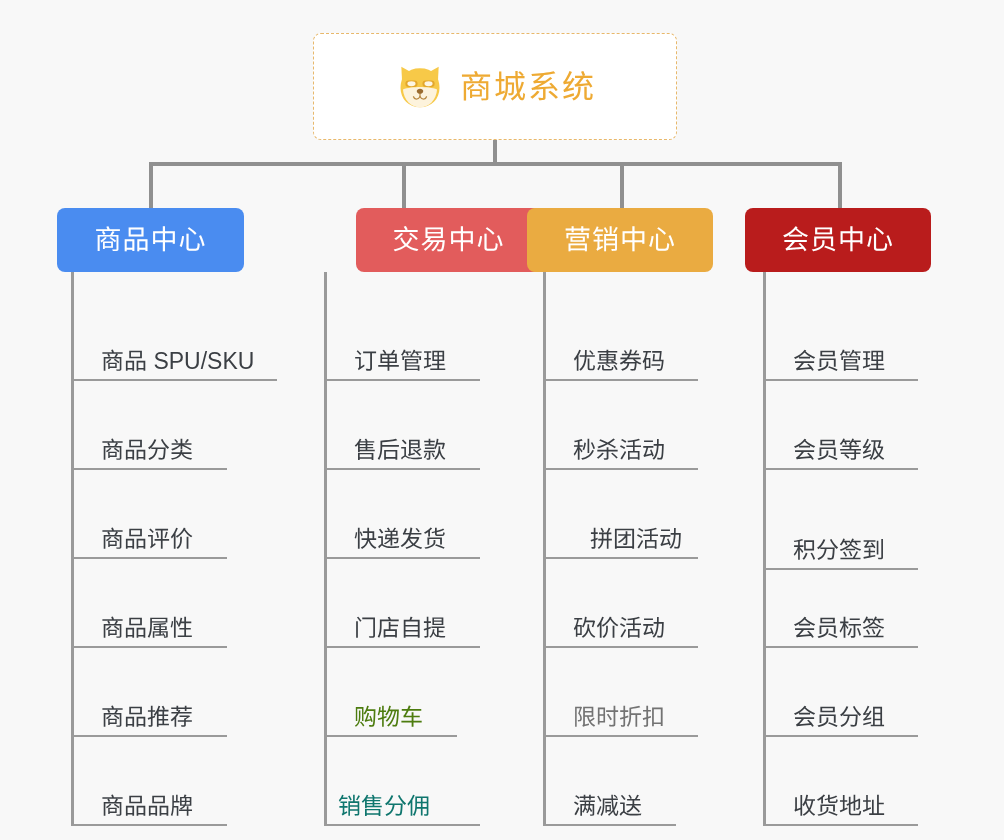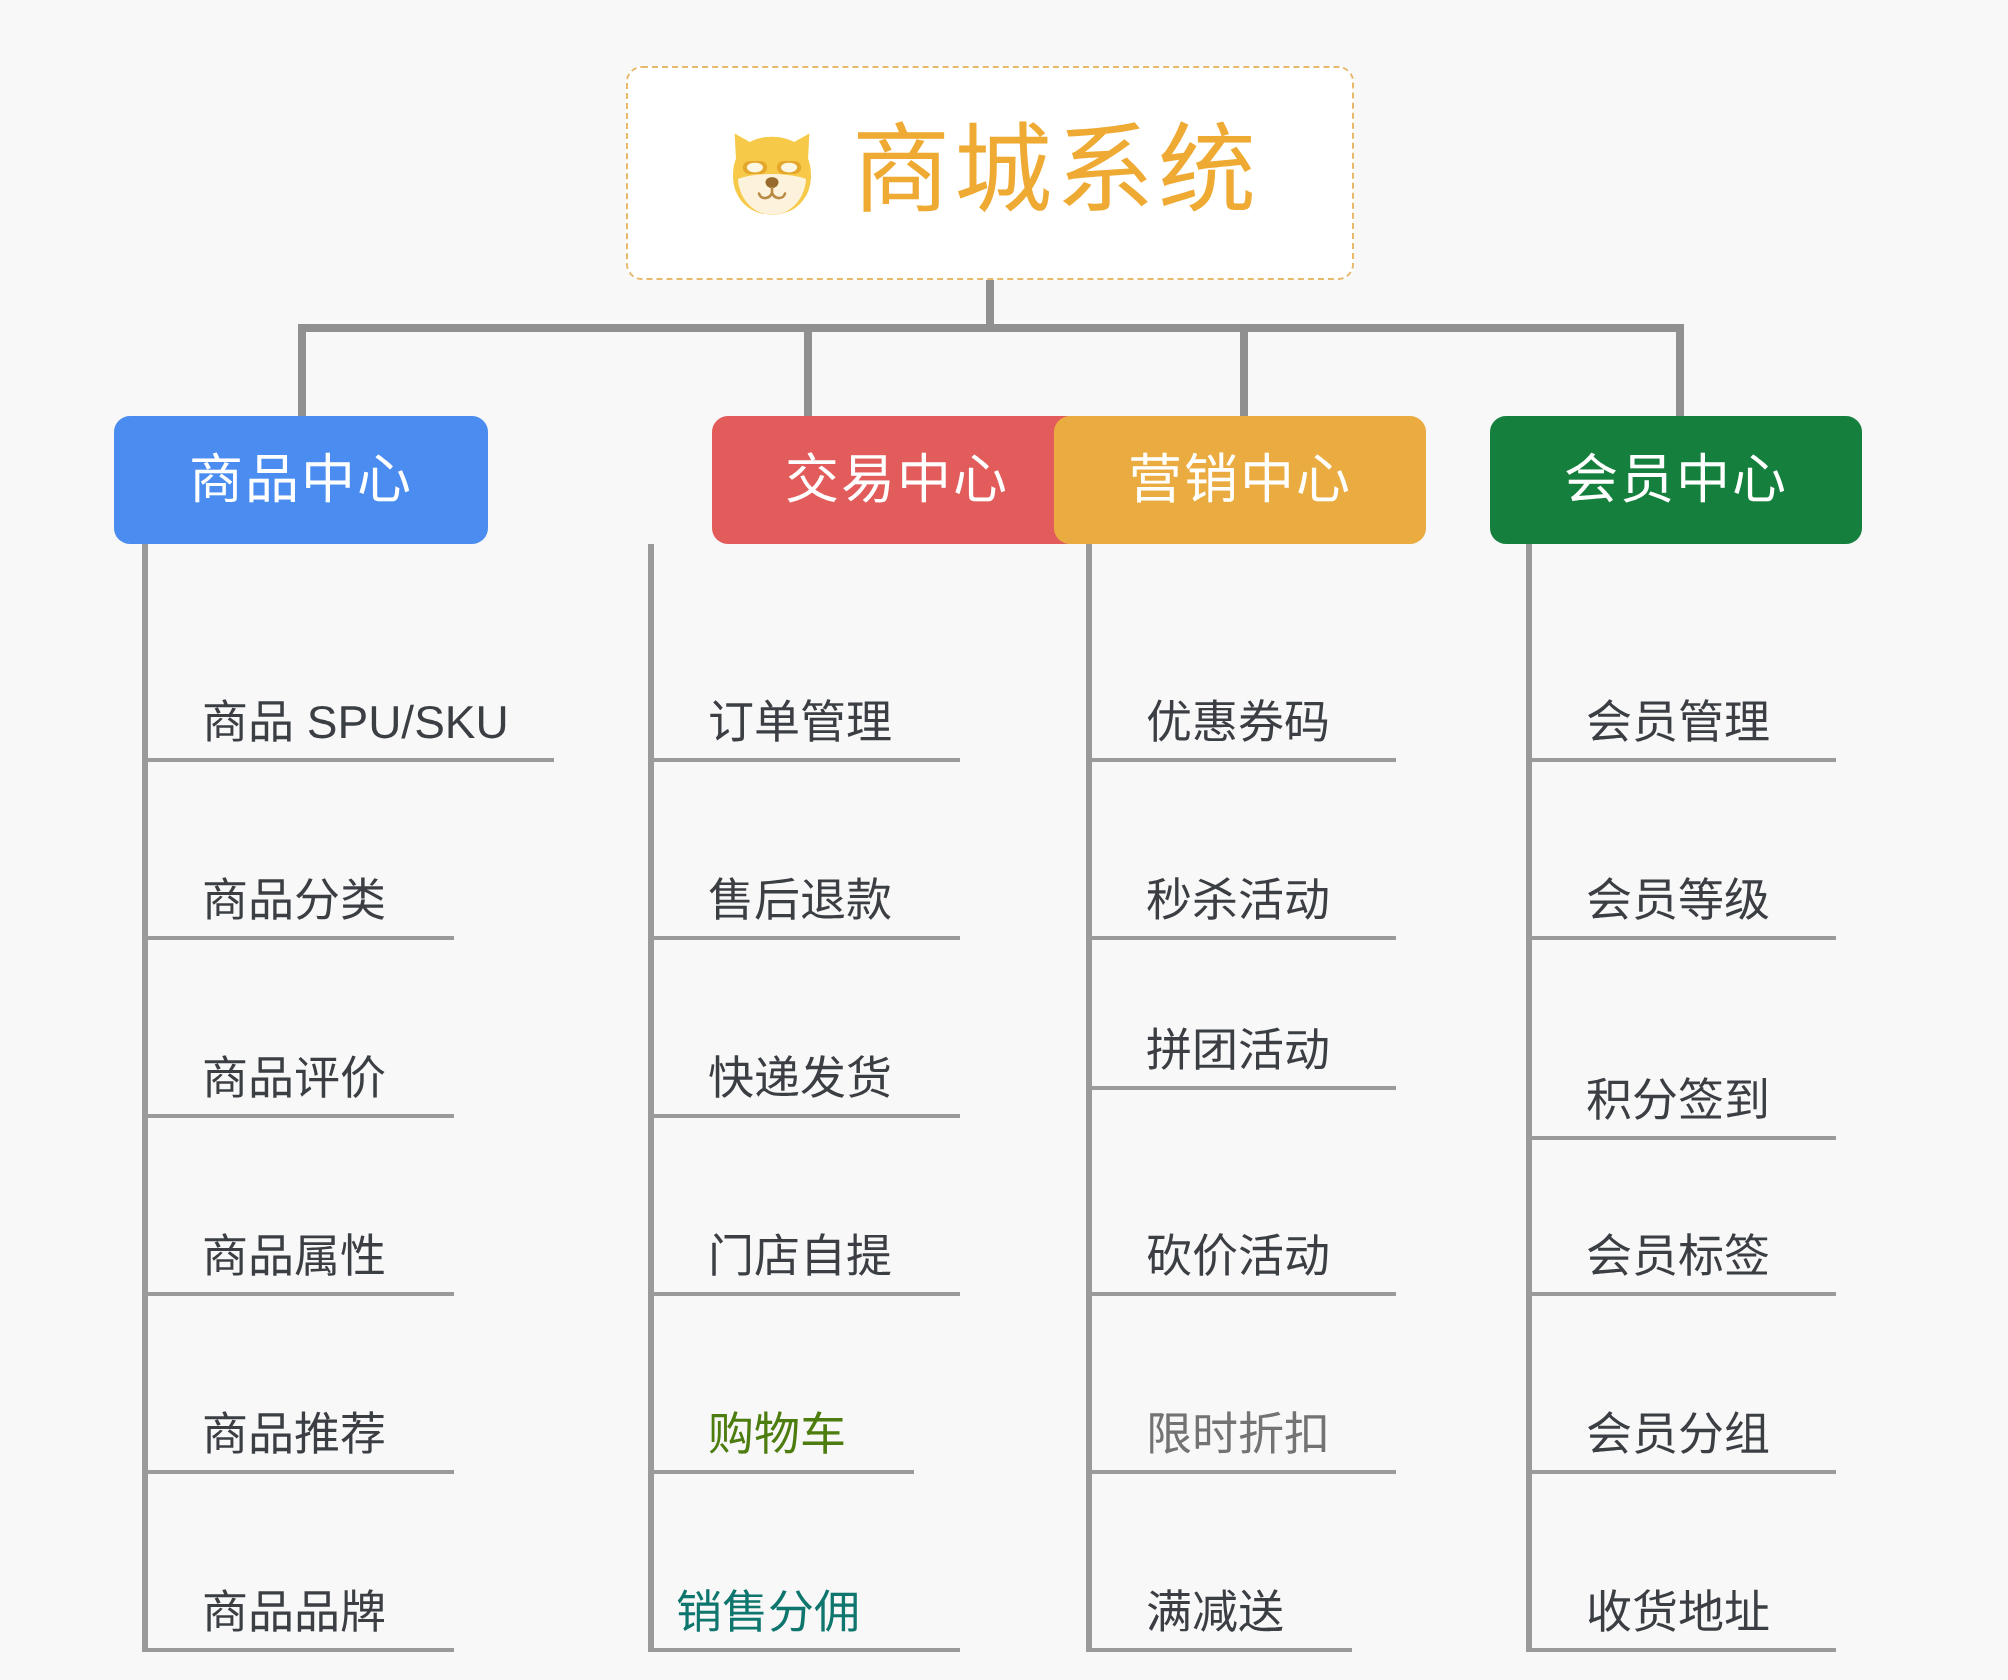--- a/index.html
+++ b/index.html
@@ -40,21 +40,21 @@
     justify-content: center;
     gap: 14px;
   }
   .root-icon {
     width: 52px;
     height: 52px;
     flex: 0 0 52px;
     display: block;
   }
   .root-title {
-    font-size: 49px;
+    font-size: 32px;
     line-height: 1;
     color: #eeaa33;
     letter-spacing: 2px;
     white-space: nowrap;
   }
 
   
   .conn {
     position: absolute;
     background: #909090;
@@ -201,34 +201,34 @@
         <span class="cat-label">营销中心</span>
       </div>
       <div class="branch" style="left: 543px; top: 272px;">
         <div class="spine" style="height: 554px; background: rgb(154, 154, 154);"></div>
         <div class="leaf" style="top: 20px; width: 155px; border-bottom-color: rgb(154, 154, 154);">
           <span class="leaf-label" style="color: rgb(59, 63, 68);">优惠券码</span>
         </div>
         <div class="leaf" style="top: 109px; width: 155px; border-bottom-color: rgb(154, 154, 154);">
           <span class="leaf-label" style="color: rgb(59, 63, 68);">秒杀活动</span>
         </div>
-        <div class="leaf" style="top: 184px; width: 155px; border-bottom-color: rgb(154, 154, 154);">
+        <div class="leaf" style="top: 198px; width: 155px; border-bottom-color: rgb(154, 154, 154); justify-content: flex-end;">
           <span class="leaf-label" style="color: rgb(59, 63, 68);">拼团活动</span>
         </div>
         <div class="leaf" style="top: 287px; width: 155px; border-bottom-color: rgb(154, 154, 154);">
           <span class="leaf-label" style="color: rgb(59, 63, 68);">砍价活动</span>
         </div>
         <div class="leaf" style="top: 376px; width: 155px; border-bottom-color: rgb(154, 154, 154);">
           <span class="leaf-label" style="color: #737373;">限时折扣</span>
         </div>
         <div class="leaf" style="top: 465px; width: 133px; border-bottom-color: rgb(154, 154, 154);">
           <span class="leaf-label" style="color: rgb(59, 63, 68);">满减送</span>
         </div>
       </div>
-      <div class="cat-box" style="left: 745px; top: 208px; width: 186px; background: #15803d;">
+      <div class="cat-box" style="left: 745px; top: 208px; width: 186px; background: #b91c1c;">
         <span class="cat-label">会员中心</span>
       </div>
       <div class="branch" style="left: 763px; top: 272px;">
         <div class="spine" style="height: 554px; background: rgb(154, 154, 154);"></div>
         <div class="leaf" style="top: 20px; width: 155px; border-bottom-color: rgb(154, 154, 154);">
           <span class="leaf-label" style="color: rgb(59, 63, 68); margin-top: 24px;">会员管理</span>
         </div>
         <div class="leaf" style="top: 109px; width: 155px; border-bottom-color: rgb(154, 154, 154);">
           <span class="leaf-label" style="color: rgb(59, 63, 68);">会员等级</span>
         </div>

